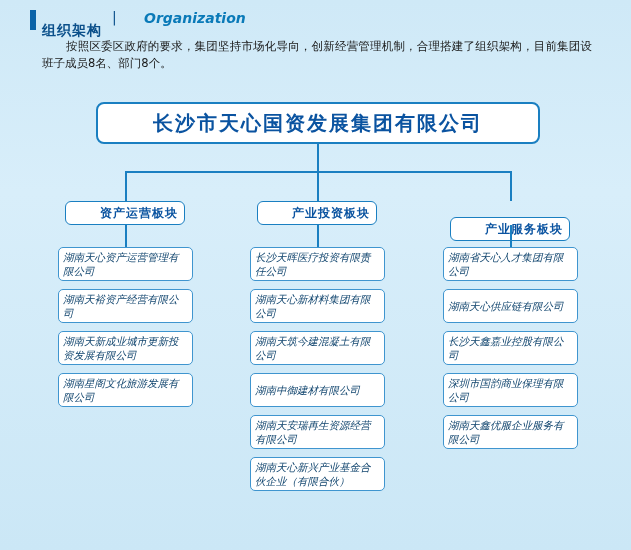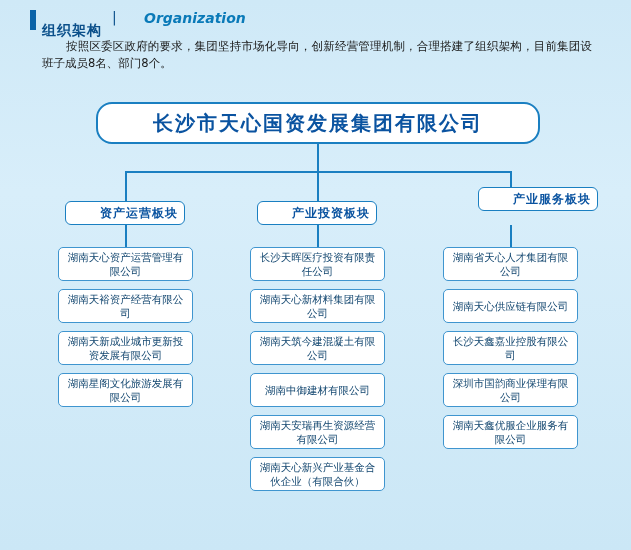--- a/index.html
+++ b/index.html
@@ -75,21 +75,21 @@
   }
   
   .root-box {
     position: absolute;
     left: 96px;
     top: 102px;
     width: 444px;
     height: 42px;
     background: #ffffff;
     border: 2px solid #1a7fc1;
-    border-radius: 16px;
+    border-radius: 8px;
     box-sizing: border-box;
     display: flex;
     align-items: center;
     justify-content: center;
   }
   .root-box span {
     font-size: 20px;
     font-weight: bold;
     color: #0a53a0;
     letter-spacing: 2px;
@@ -136,23 +136,23 @@
     display: flex;
     align-items: center;
     justify-content: center;
     margin-bottom: 8px;
     padding: 2px 4px;
   }
   .leaf-box span {
     font-size: 10.5px;
     line-height: 14px;
     color: #12466f;
-    text-align: center;
     display: block;
     width: 100%;
+    font-style: italic;
   }
 </style>
 </head>
 <body>
 
 <div class="page">
 
   <div class="header">
     <div class="header-bar"></div>
     <div class="header-cn">组织架构</div>
@@ -171,21 +171,21 @@
   <div class="line vline" style="left:125px; top:171px; height:30px;"></div>
   <div class="line vline" style="left:317px; top:171px; height:30px;"></div>
   <div class="line vline" style="left:510px; top:171px; height:30px;"></div>
 
   <div class="cat-box" style="left:65px; top:201px;">
     <span>资产运营板块</span>
   </div>
   <div class="cat-box" style="left:257px; top:201px;">
     <span>产业投资板块</span>
   </div>
-  <div class="cat-box" style="left:450px; top:187px;margin-left:28px;">
+  <div class="cat-box" style="left:450px; top:217px;">
     <span>产业服务板块</span>
   </div>
 
   <div class="line vline" style="left:125px; top:225px; height:22px;"></div>
   <div class="line vline" style="left:317px; top:225px; height:22px;"></div>
   <div class="line vline" style="left:510px; top:225px; height:22px;"></div>
 
   <div class="col" style="left:58px; top:247px;">
     <div class="leaf-box">
         <span>湖南天心资产运营管理有限公司</span>

